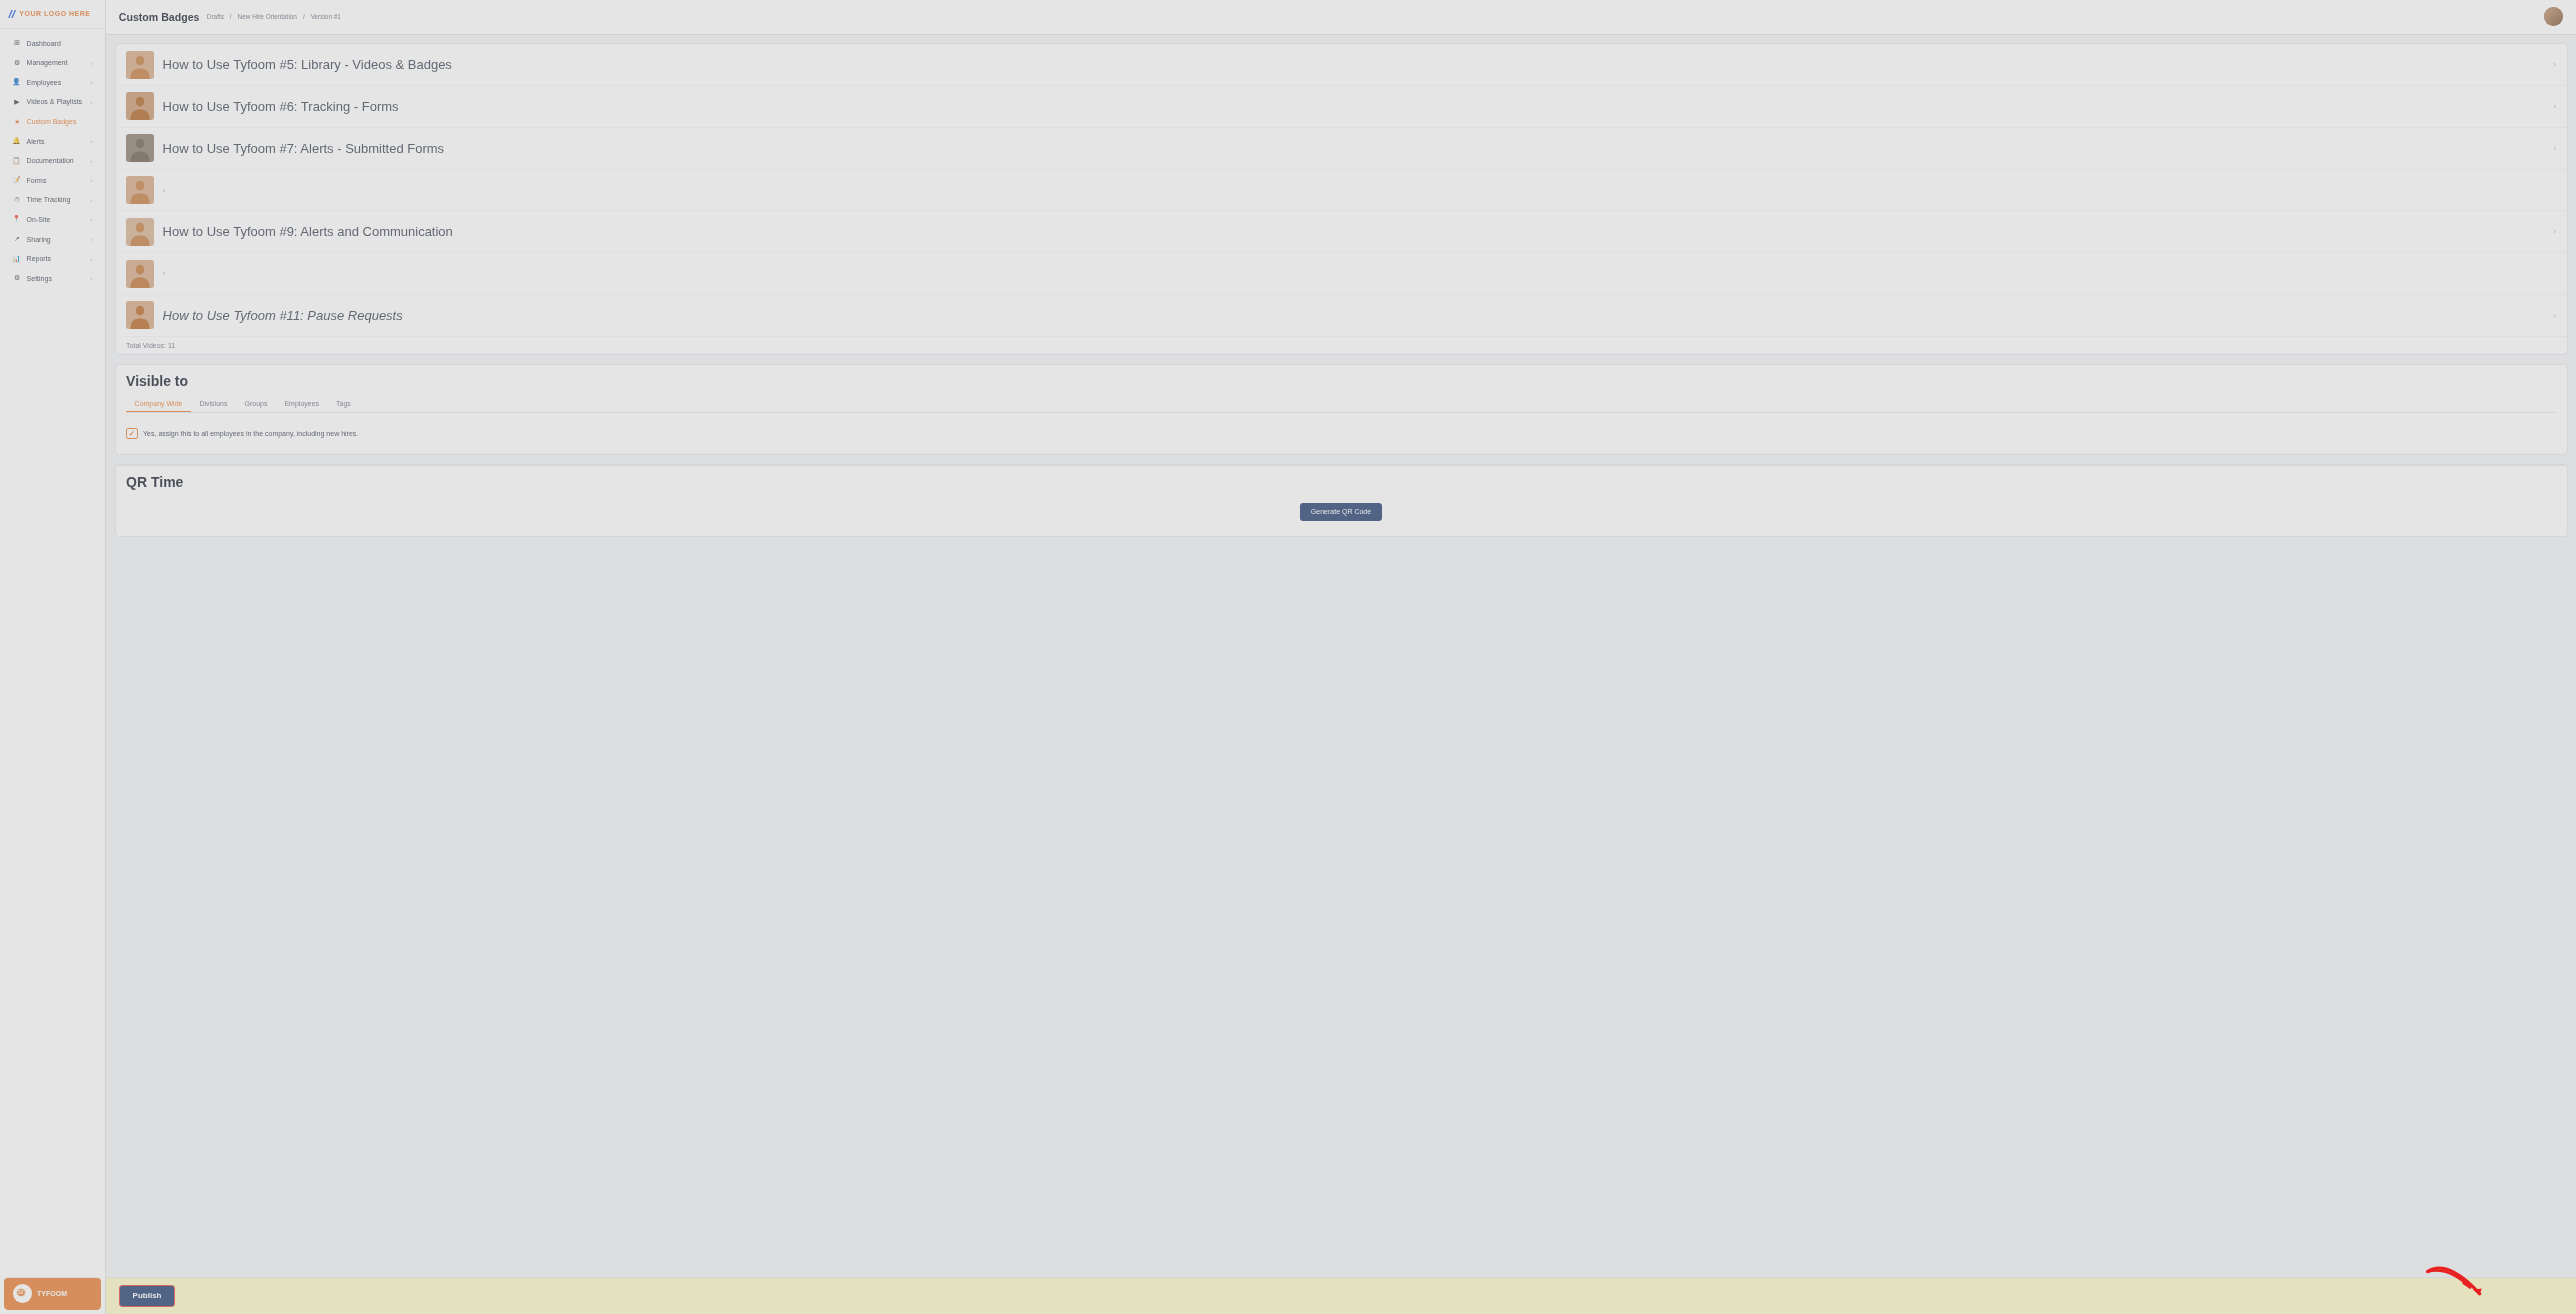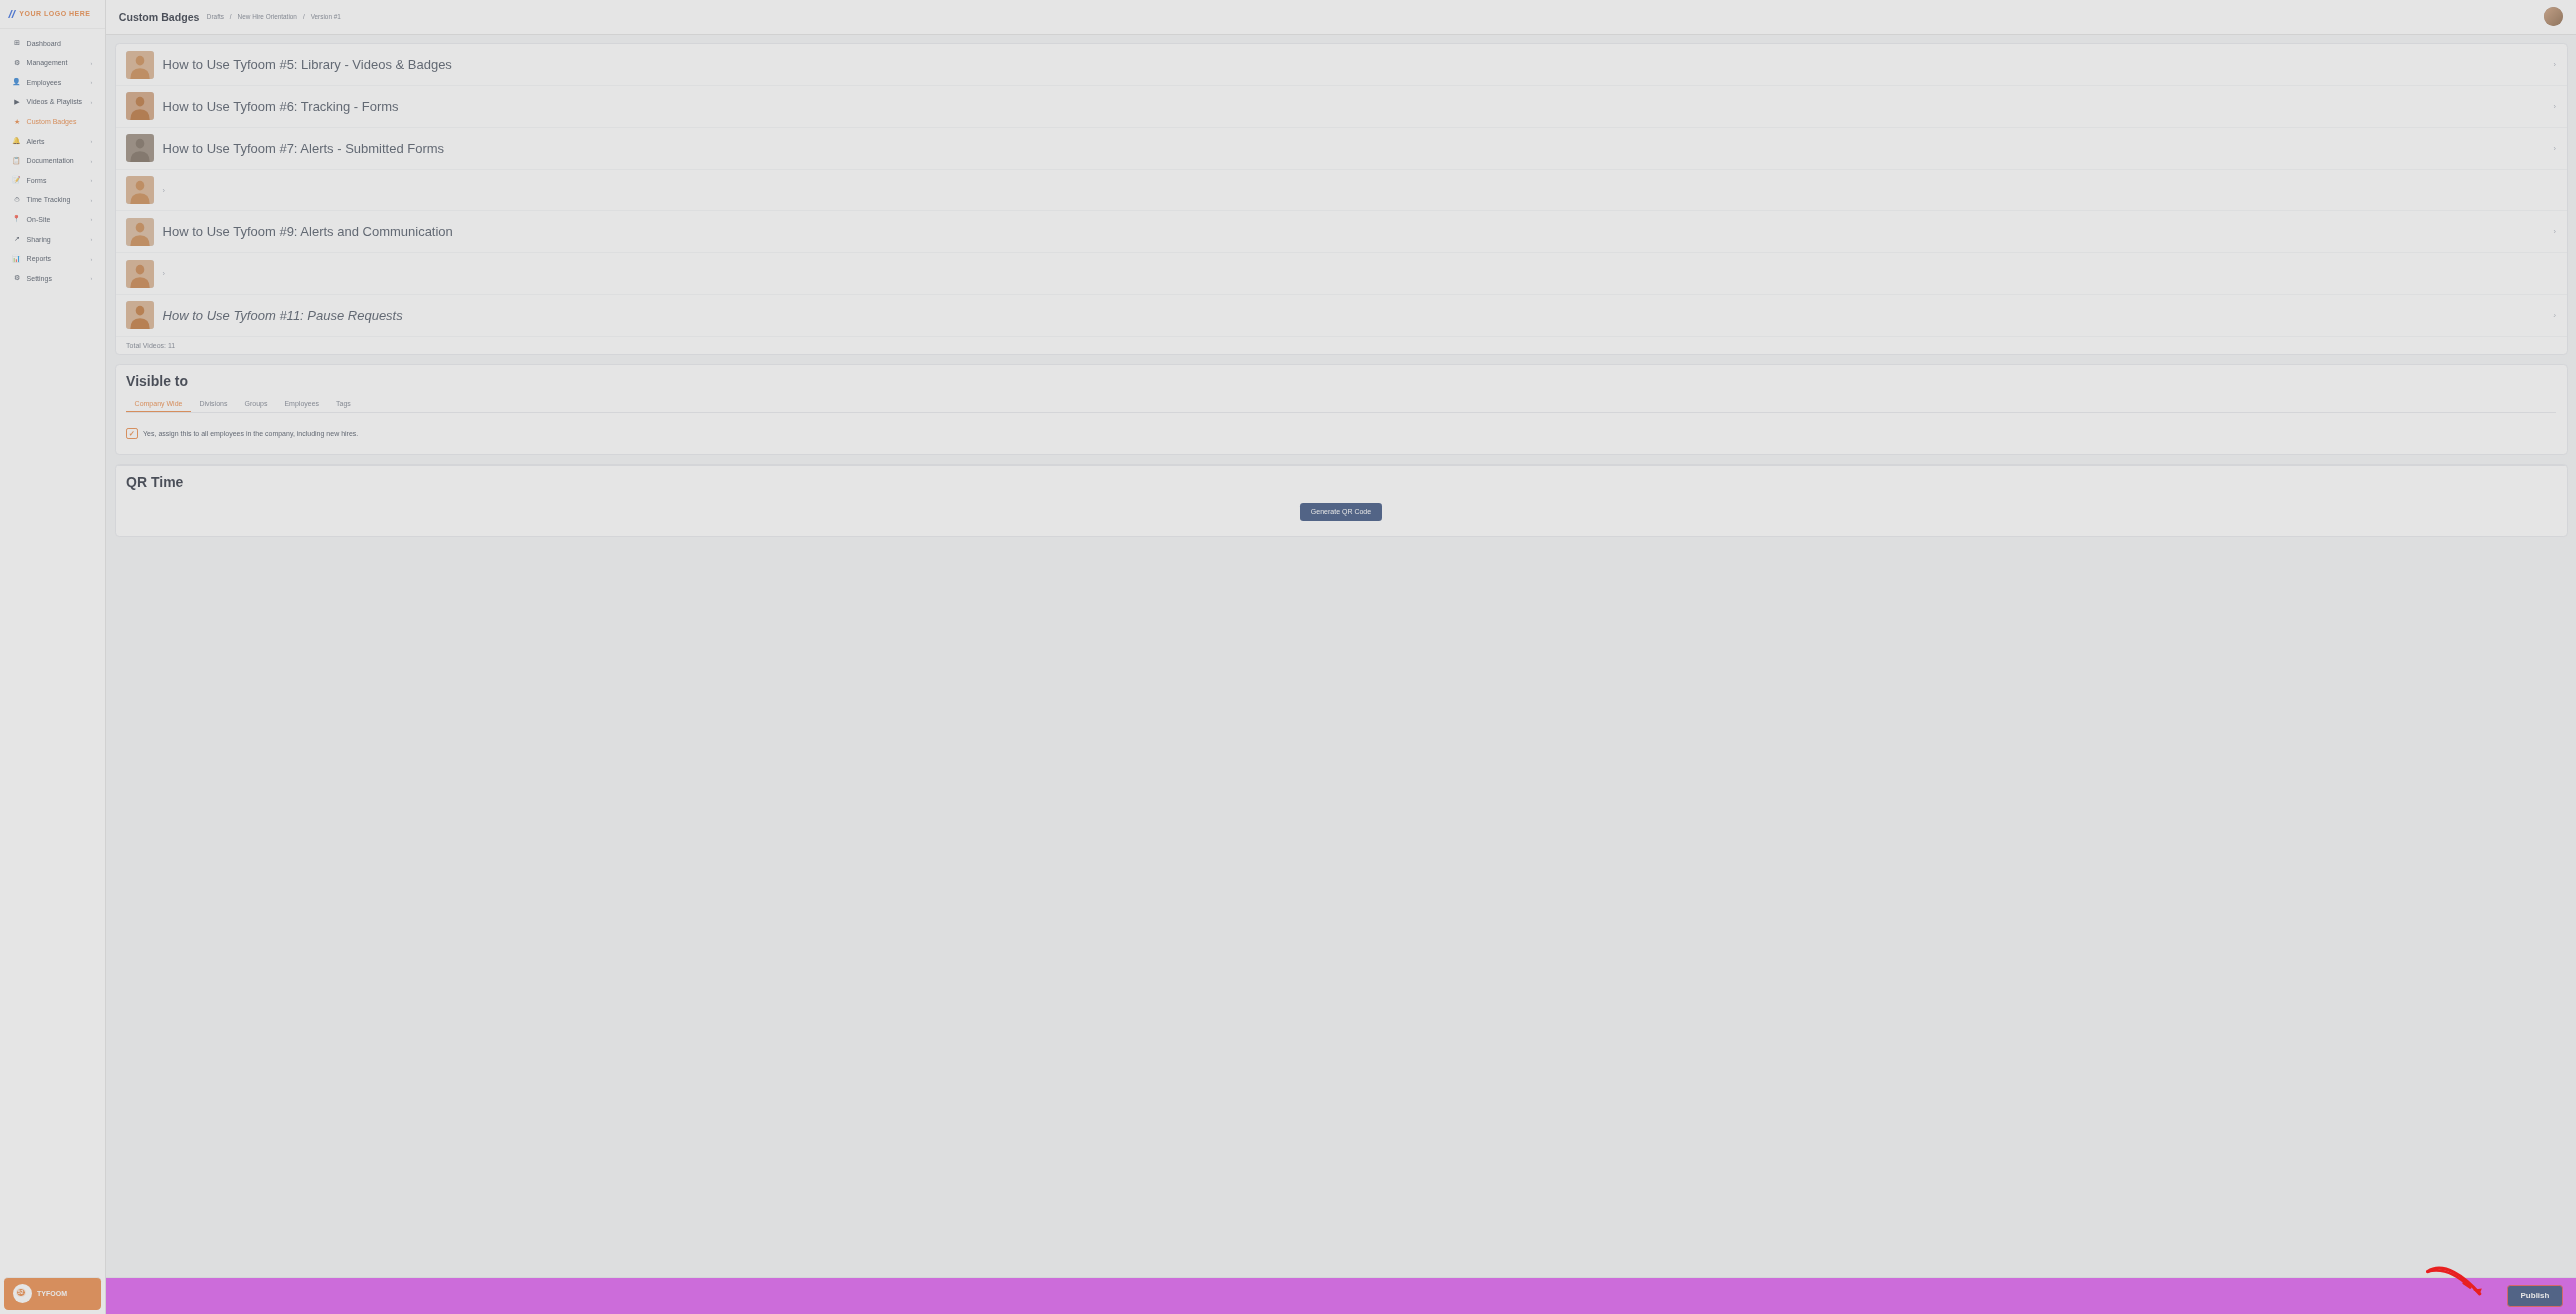--- a/index.html
+++ b/index.html
@@ -203,26 +203,25 @@
       border: none;
       border-radius: 3.2px;
       padding: 5.3px 10.6px;
       font-size: 7px;
       cursor: pointer;
       font-weight: 500;
     }
 
     
     .footer-bar {
-      background: #d946ef;
+      background: #fef9c3;
       border-top: 0.5px solid #e5e7eb;
       padding: 7.4px 12.8px;
       display: flex;
       align-items: center;
-      justify-content: flex-end;
       gap: 6.4px;
       position: relative;
     }
     .publish-btn {
       background: #1e3a6e;
       color: #fff;
       border: 1.6px solid #e84040;
       border-radius: 3.2px;
       padding: 5.3px 12.8px;
       font-size: 8px;

